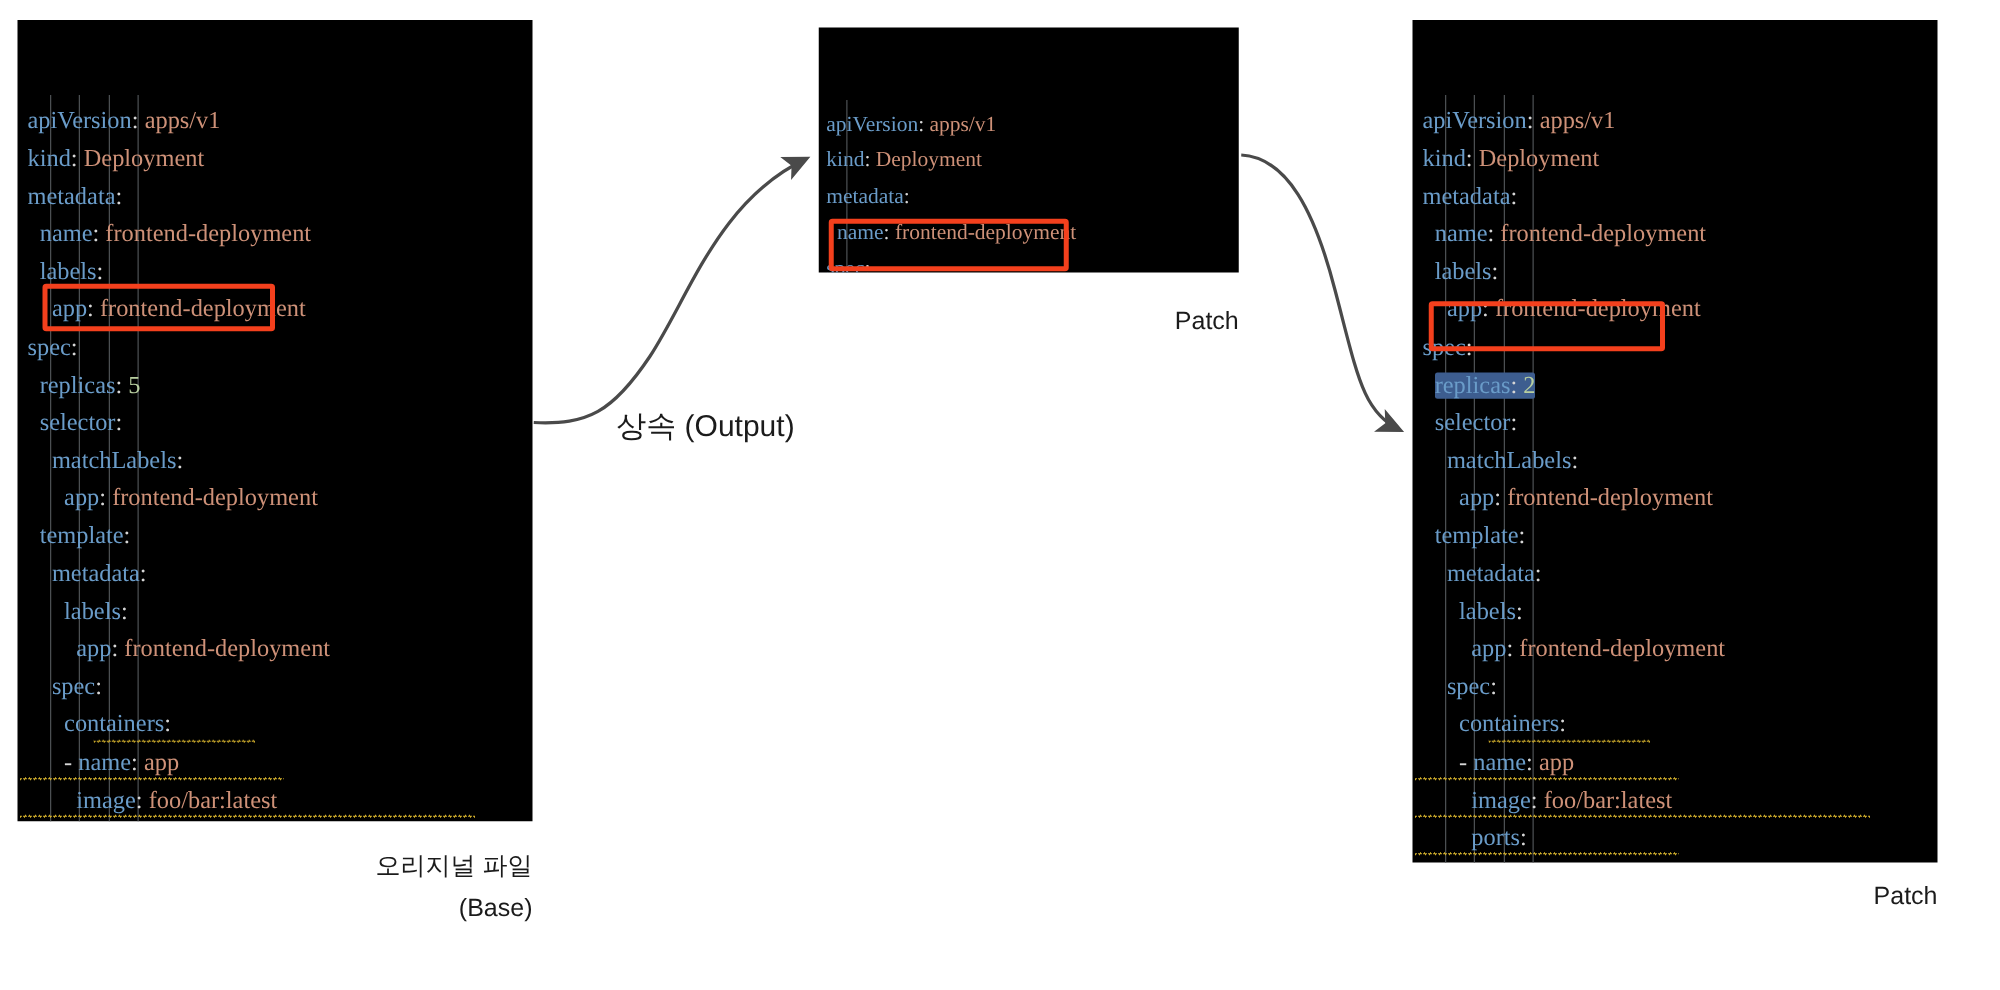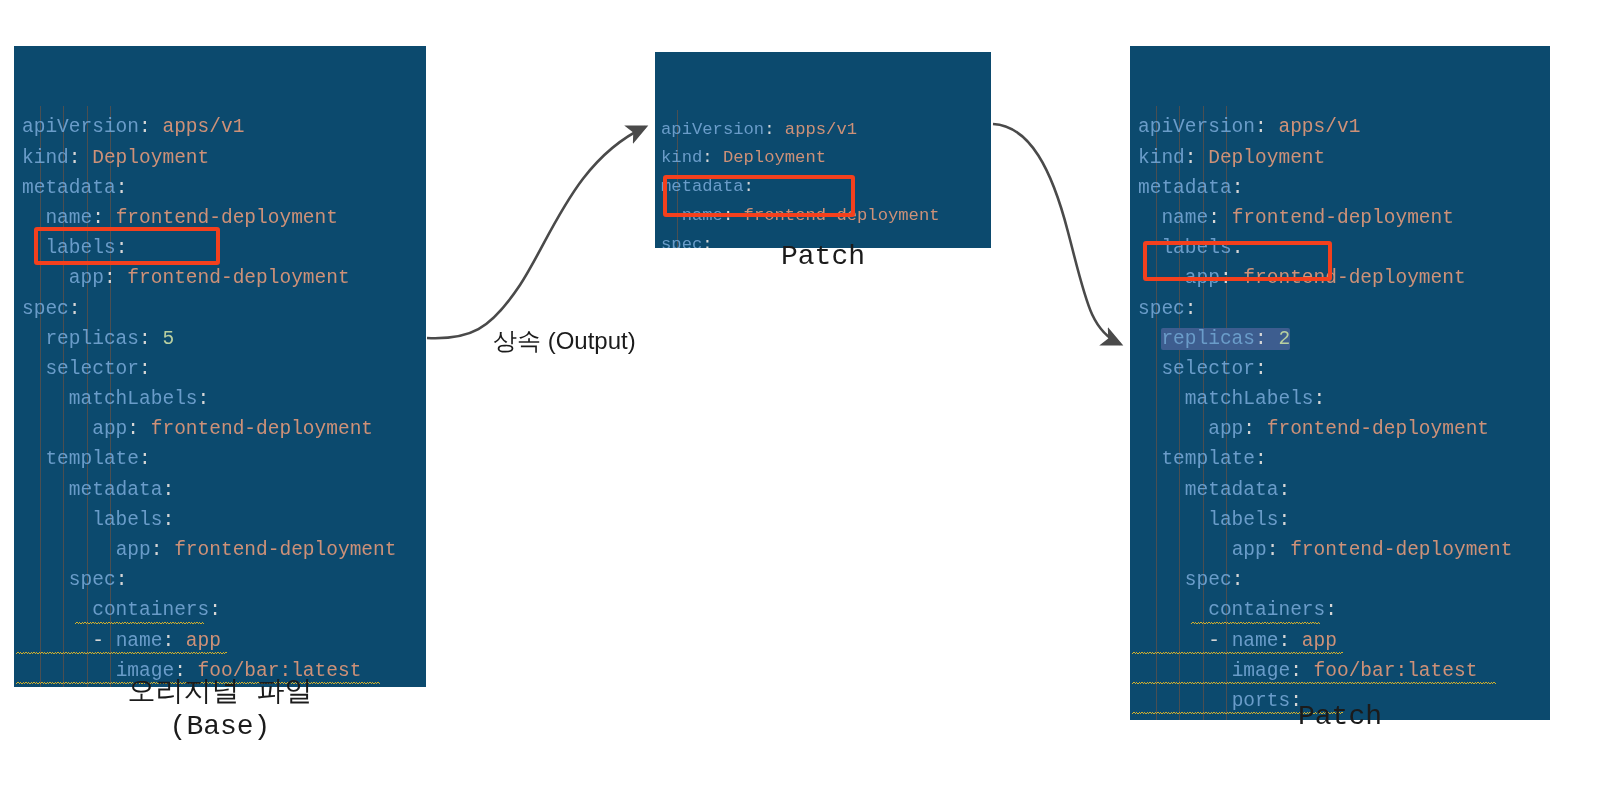--- a/index.html
+++ b/index.html
@@ -9,28 +9,27 @@
   body {
     width: 1600px; height: 792px;
     position: relative;
     overflow: hidden;
     font-family: "Liberation Sans", sans-serif;
   }
 
   
   .code-panel {
     position: absolute;
-    background: #0c4a6e;
+    background: #000000;
     box-sizing: border-box;
     overflow: hidden;
-    font-family: Liberation Mono, monospace;
+    font-family: Liberation Serif, serif;
     font-size: 19.5px;
     line-height: 30.2px;
     white-space: pre;
-    margin-top: 30px;
   }
   .code-panel.base   { left: 14px;   top: 16px; width: 412px; height: 641px; }
   .code-panel.patch  { left: 655px;  top: 22px; width: 336px; height: 196px; font-size: 17.2px; line-height: 28.8px; }
   .code-panel.output { left: 1130px; top: 16px; width: 420px; height: 674px; }
 
   .code-lines {
     position: relative;
     padding: 6px 0 0 0;
   }
   .ln {
@@ -80,23 +79,23 @@
     border: 4px solid #f4401d;
     border-radius: 3px;
     box-sizing: border-box;
     pointer-events: none;
   }
 
   
   .caption {
     position: absolute;
     color: #1b1b1b;
-    font-size: 28px;
-    text-align: center;
-    font-family: Liberation Mono, monospace;
+    font-size: 20px;
+    text-align: right;
+    font-family: Liberation Sans, sans-serif;
     white-space: pre-line;
     line-height: 34px;
   }
   .caption.base   { left: 14px;  top: 676px; width: 412px; }
   .caption.patch  { left: 655px; top: 240px; width: 336px; }
   .caption.output { left: 1130px; top: 700px; width: 420px; }
 
   .arrow-label {
     position: absolute;
     left: 493px; top: 325px;

